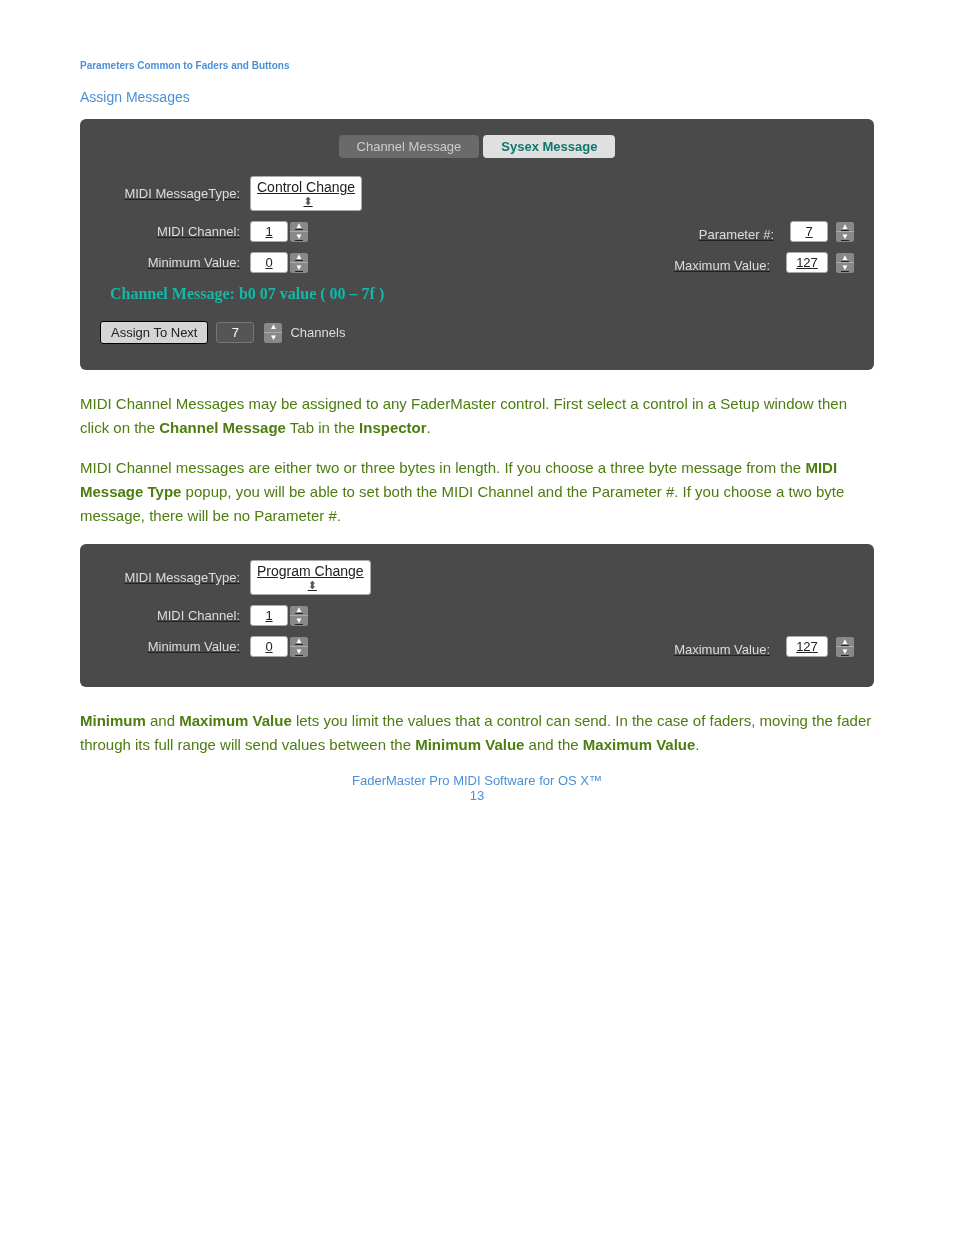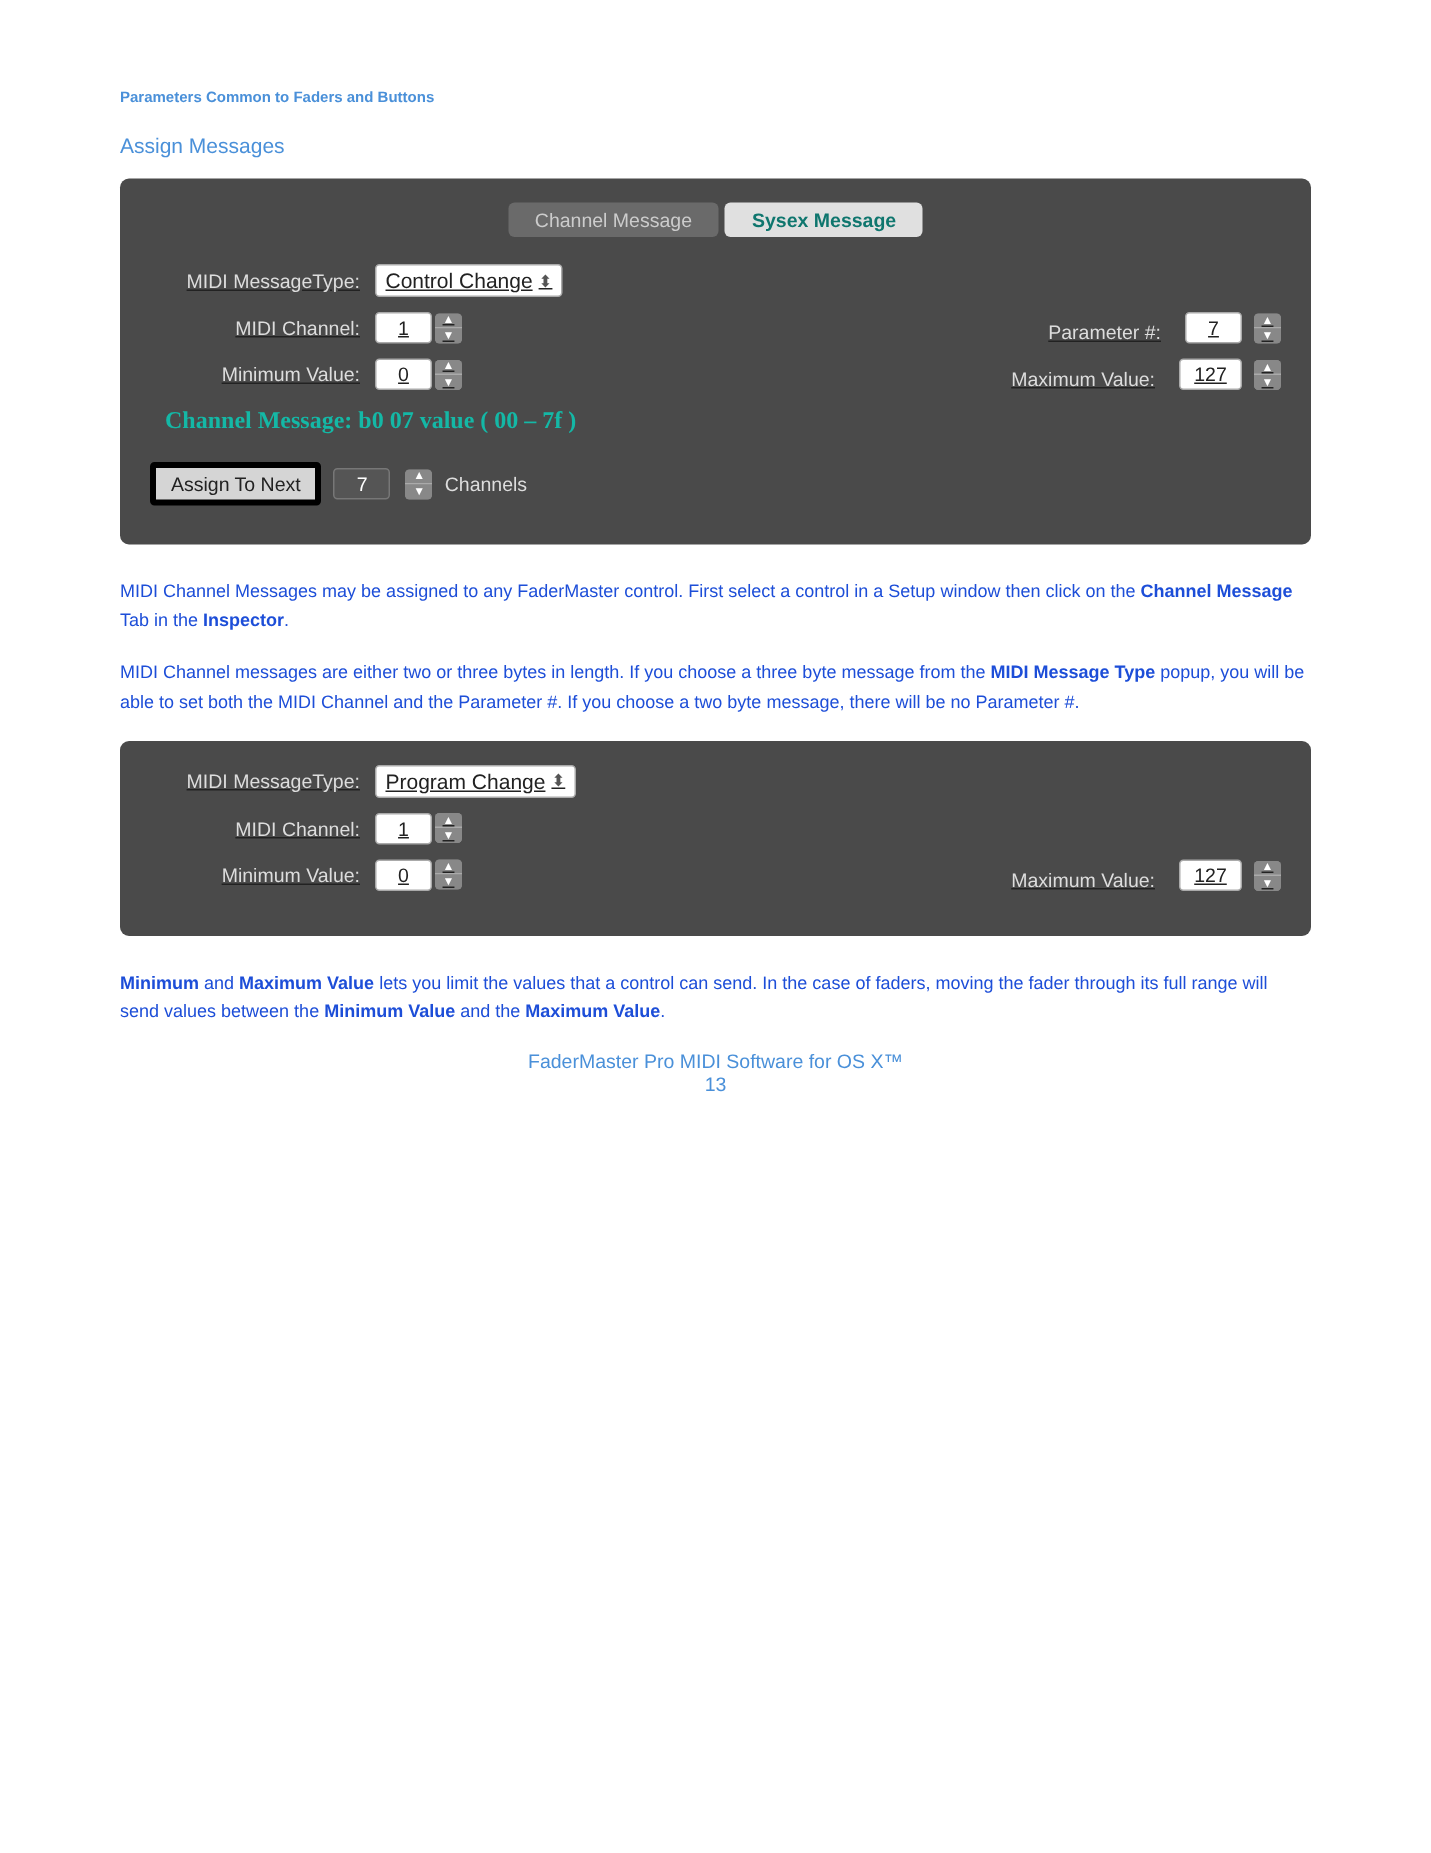--- a/index.html
+++ b/index.html
@@ -130,21 +130,21 @@
 
     .assign-row {
       display: flex;
       align-items: center;
       gap: 8px;
       margin-bottom: 6px;
     }
 
     .assign-btn {
       background: #d5d5d5;
-      border: 4px solid #000000;
+      border: 1px solid #000000;
       border-radius: 3px;
       padding: 3px 10px;
       font-size: 13px;
       cursor: pointer;
       color: #222;
     }
 
     .channels-label {
       color: #ddd;
       font-size: 13px;
@@ -187,22 +187,22 @@
     .checkbox-box.checked::after {
       content: '✓';
       color: #fff;
       font-size: 10px;
       position: absolute;
       top: -2px;
       left: 1px;
     }
 
     .paragraph {
-      font-size: 12px;
-      color: #1d4ed8;
+      font-size: 15px;
+      color: #4d7c0f;
       line-height: 1.6;
       margin-bottom: 16px;
     }
 
     .footer {
       text-align: center;
       color: #4a90d9;
       font-size: 13px;
     }
 
@@ -212,20 +212,21 @@
       margin-left: 4px;
     }
 
     .select-wrapper {
       display: inline-flex;
       align-items: center;
       background: #fff;
       border: 1px solid #aaa;
       border-radius: 3px;
       padding: 2px 6px;
+      flex-direction: column;
     }
   </style>
 </head>
 <body>
 
 <div class="page-title">Parameters Common to Faders and Buttons</div>
 
 <div class="section-subtitle">Assign Messages</div>
 
 <div class="panel">

